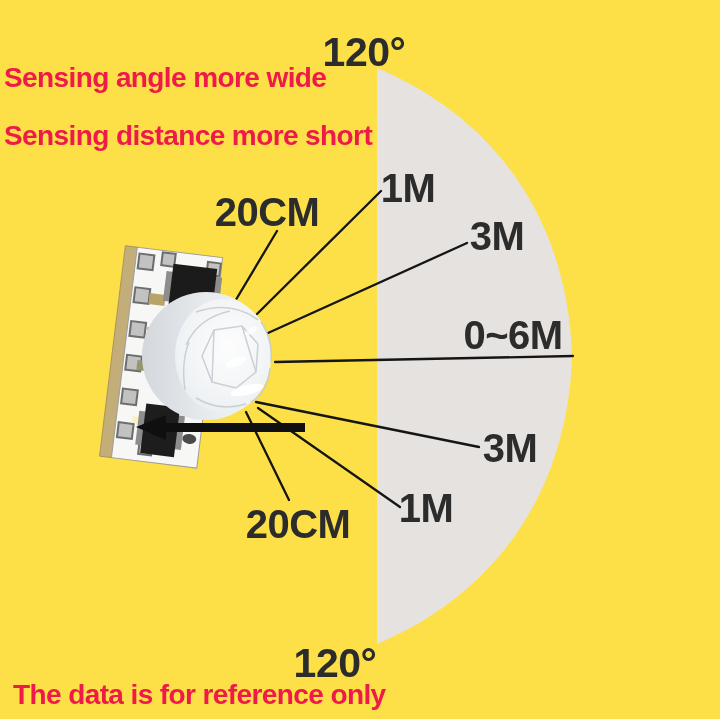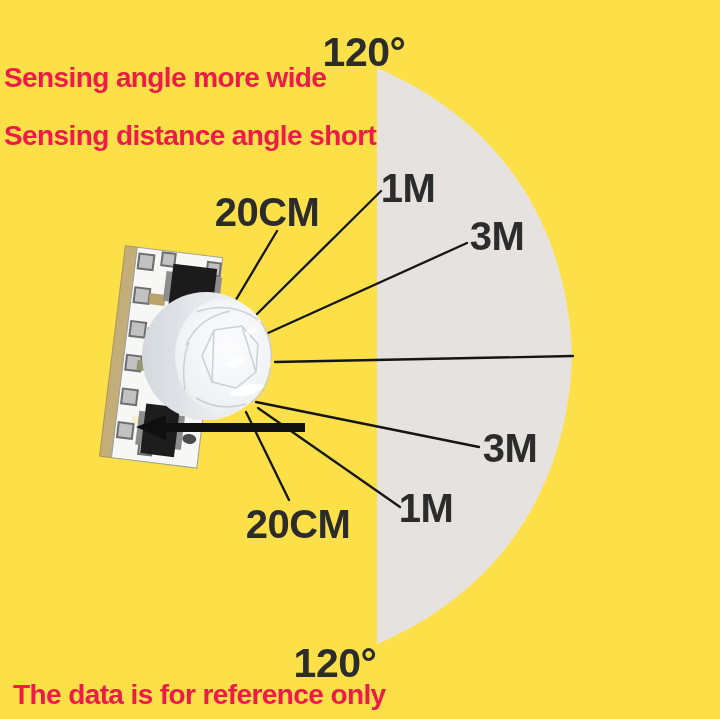--- a/index.html
+++ b/index.html
@@ -123,23 +123,24 @@
       </g>
 
       <polygon points="136,427 166,415 166,423 305,423 305,432 166,432 166,440" fill="#0f0f0f"></polygon>
     </g>
   </svg>
 
   <div class="lbl size-41" style="left:364px;top:52px">120°</div>
   <div class="lbl size-41" style="left:335px;top:663px">120°</div>
 
   <div class="note" style="left:4px;top:64px">Sensing angle more wide</div>
-  <div class="note" style="left:4px;top:122px">Sensing distance angle short</div>
+  <div class="note" style="left:4px;top:122px">Sensing distance more short</div>
   <div class="note" style="left:13px;top:681px">The data is for reference only</div>
 
   <div class="lbl size-40" style="left:267px;top:212px">20CM</div>
   <div class="lbl size-40" style="left:408px;top:188px">1M</div>
   <div class="lbl size-40" style="left:497px;top:236px">3M</div>
+  <div class="lbl size-40" style="left:513px;top:335px">0~6M</div>
   <div class="lbl size-40" style="left:510px;top:448px">3M</div>
   <div class="lbl size-40" style="left:426px;top:508px">1M</div>
   <div class="lbl size-40" style="left:298px;top:524px">20CM</div>
 
 </div>
 
 </body></html>

